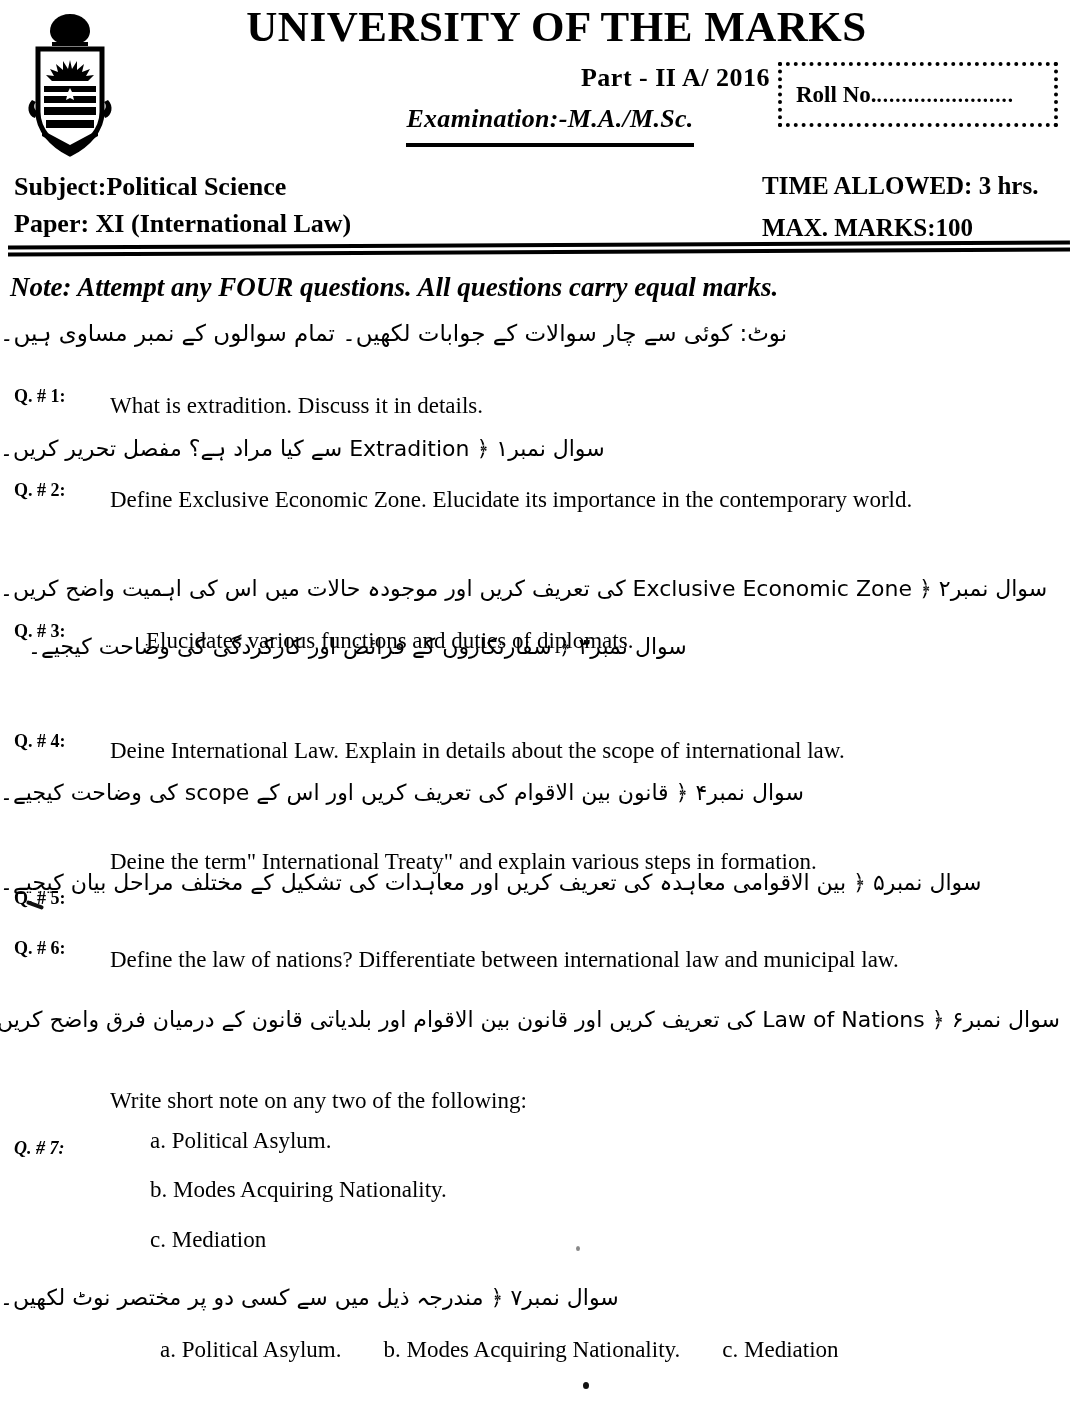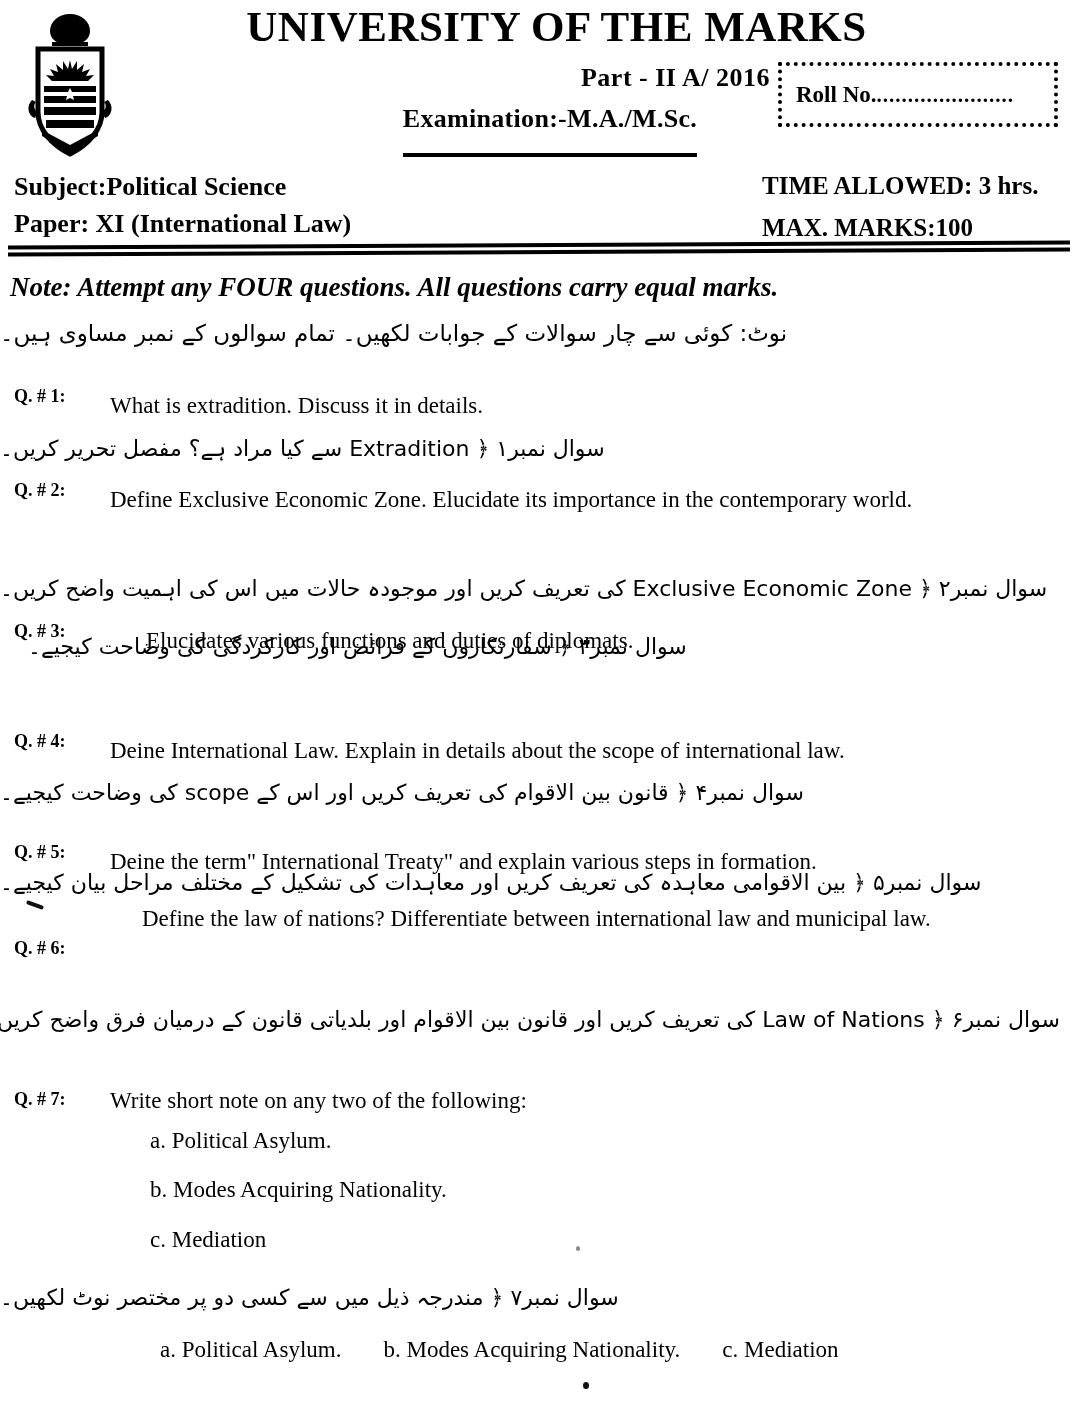--- a/index.html
+++ b/index.html
@@ -56,21 +56,22 @@
     left: 330px;
     top: 104px;
     width: 440px;
     text-align: center;
     font-weight: bold;
     font-size: 26px;
     letter-spacing: 0.3px;
   }
   .exam-line span {
     border-bottom: 4px solid #000;
-    padding-bottom: 20px;
+    padding-bottom: 10px;
+    font-style: italic;
   }
 
   .rollbox {
     position: absolute;
     left: 778px;
     top: 62px;
     width: 280px;
     height: 65px;
     border: 4px dotted #000;
     box-sizing: border-box;
@@ -298,29 +299,29 @@
   <div class="urdu" style="left:0; top:572px; width:1060px;">سوال نمبر۲ ﴿ Exclusive Economic Zone کی تعریف کریں اور موجودہ حالات میں اس کی اہمیت واضح کریں۔</div>
 
   <div class="q-label" style="top:621px;">Q. # 3:</div>
   <div class="q-text" style="top:621px; width:860px;margin-left:36px;">Elucidates various functions and duties of diplomats.</div>
   <div class="urdu" style="left:0; top:630px; width:1060px;padding-left:28px;">سوال نمبر۳ ﴿ سفارتکاروں کے فرائض اور کارکردگی کی وضاحت کیجیے۔</div>
 
   <div class="q-label" style="top:731px;">Q. # 4:</div>
   <div class="q-text" style="top:731px; width:880px;">Deine International Law. Explain in details about the scope of international law.</div>
   <div class="urdu" style="left:0; top:776px; width:1060px;">سوال نمبر۴ ﴿ قانون بین الاقوام کی تعریف کریں اور اس کے scope کی وضاحت کیجیے۔</div>
 
-  <div class="q-label" style="top:842px;">Q. # 5:</div>
+  <div class="q-label" style="top:888px;">Q. # 5:</div>
   <div class="q-text" style="top:842px; width:900px;">Deine the term" International Treaty" and explain various steps in formation.</div>
   <div class="urdu" style="left:0; top:866px; width:1060px;">سوال نمبر۵ ﴿ بین الاقوامی معاہدہ کی تعریف کریں اور معاہدات کی تشکیل کے مختلف مراحل بیان کیجیے۔</div>
 
   <div class="q-label" style="top:930px;margin-top:8px;">Q. # 6:</div>
-  <div class="q-text" style="top:899px; width:860px;margin-left:32px;">Define the law of nations? Differentiate between international law and municipal law.</div>
+  <div class="q-text" style="top:940px; width:860px;">Define the law of nations? Differentiate between international law and municipal law.</div>
   <div class="urdu" style="left:0; top:1003px; width:1060px;">سوال نمبر۶ ﴿ Law of Nations کی تعریف کریں اور قانون بین الاقوام اور بلدیاتی قانون کے درمیان فرق واضح کریں۔</div>
 
-  <div class="q-label" style="top:1089px;">Q. # 7:</div>
+  <div class="q-label" style="top:1138px;font-style:italic;">Q. # 7:</div>
   <div class="q-text" style="top:1081px; width:860px;">Write short note on any two of the following:</div>
 
   <div class="q-sub" style="top:1128px;">a. Political Asylum.</div>
   <div class="q-sub" style="top:1177px;">b. Modes Acquiring Nationality.</div>
   <div class="q-sub" style="top:1227px;">c. Mediation</div>
 
   <div class="urdu" style="left:0; top:1281px; width:1060px;">سوال نمبر۷ ﴿ مندرجہ ذیل میں سے کسی دو پر مختصر نوٹ لکھیں۔</div>
 
   <div class="q-sub-row" style="top:1337px;">
     <span>a. Political Asylum.</span><span>b. Modes Acquiring Nationality.</span><span>c. Mediation</span>

